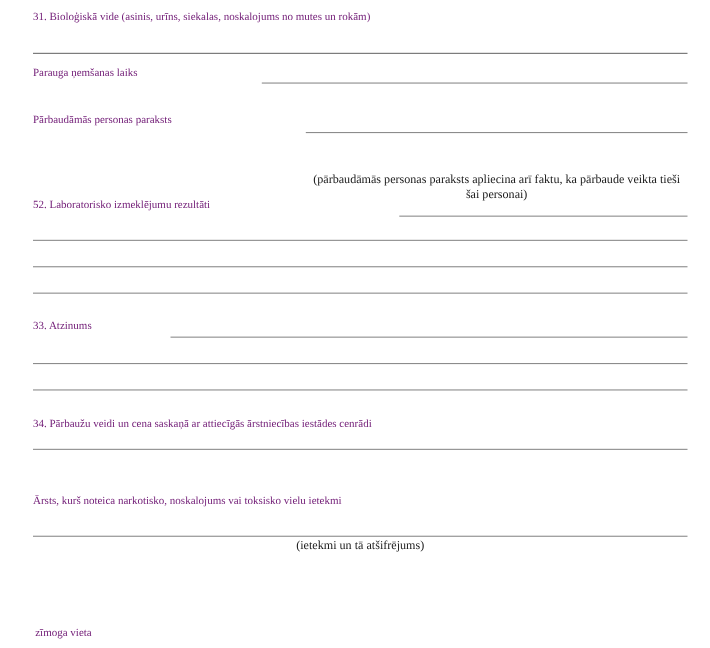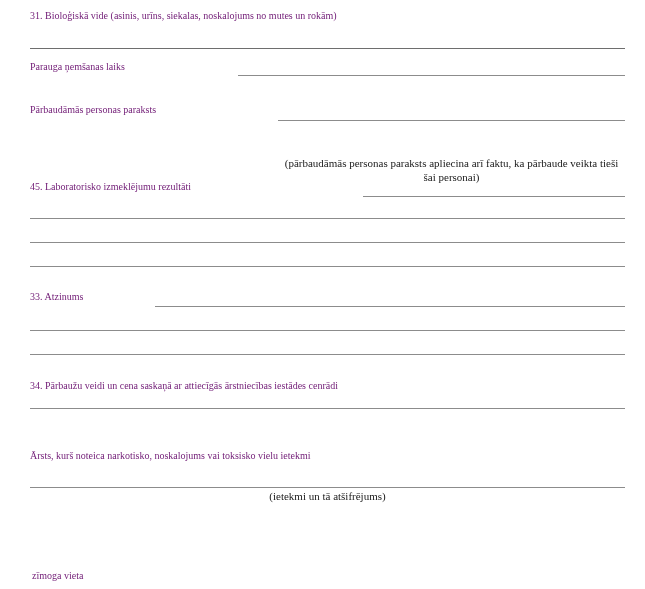--- a/index.html
+++ b/index.html
@@ -56,21 +56,21 @@
 
   <div class="rule dark" style="left:30px; top:48px; width:595px;"></div>
 
   <div class="txt" style="left:30px; top:58px;">Parauga ņemšanas laiks</div>
   <div class="rule" style="left:238px; top:75px; width:387px;"></div>
 
   <div class="txt" style="left:30px; top:101px;">Pārbaudāmās personas paraksts</div>
   <div class="rule" style="left:278px; top:120px; width:347px;"></div>
   <div class="txt small wrap" style="left:278px; top:124px; width:347px;margin-top:32px;">(pārbaudāmās personas paraksts apliecina arī faktu, ka pārbaude veikta tieši šai personai)</div>
 
-  <div class="txt" style="left:30px; top:178px;">45. Laboratorisko izmeklējumu rezultāti</div>
+  <div class="txt" style="left:30px; top:178px;">52. Laboratorisko izmeklējumu rezultāti</div>
   <div class="rule" style="left:363px; top:196px; width:262px;"></div>
   <div class="rule" style="left:30px; top:218px; width:595px;"></div>
   <div class="rule" style="left:30px; top:242px; width:595px;"></div>
   <div class="rule" style="left:30px; top:266px; width:595px;"></div>
 
   <div class="txt" style="left:30px; top:288px;">33. Atzinums</div>
   <div class="rule" style="left:155px; top:306px; width:470px;"></div>
   <div class="rule" style="left:30px; top:330px; width:595px;"></div>
   <div class="rule" style="left:30px; top:354px; width:595px;"></div>
 

